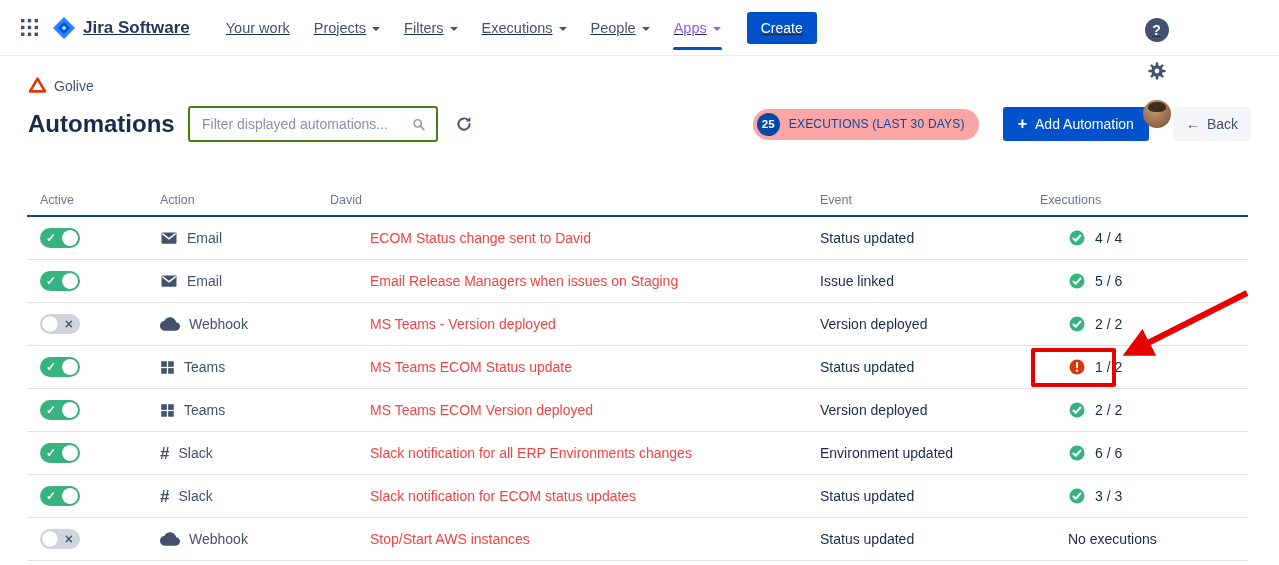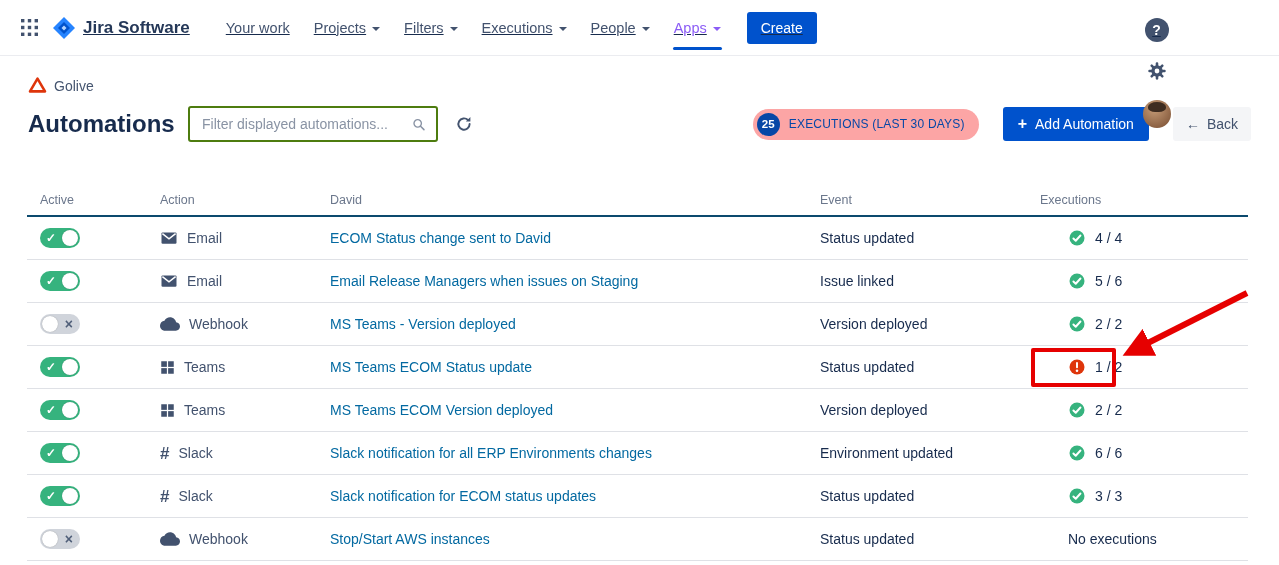--- a/index.html
+++ b/index.html
@@ -44,21 +44,21 @@
   .add-btn { display:flex; align-items:center; gap:8px; background:#0052CC; color:#fff; border:none; border-radius:3px; padding:9px 15px; font-size:14px; font-weight:500; cursor:pointer; font-family:inherit; }
   .btn-plus { font-size:16px; font-weight:700; line-height:1; }
   .back-btn { display:flex; align-items:center; gap:7px; background:#F4F5F7; color:#42526E; border:none; border-radius:3px; padding:9px 13px; font-size:14px; font-weight:500; cursor:pointer; font-family:inherit; }
 
   
   .table { margin:44px 31px 0 27px; }
   .thead, .trow { display:grid; grid-template-columns:120px 170px 490px 220px 1fr; padding-left:13px; align-items:center; }
   .thead { height:27px; align-items:end; padding-bottom:8px; border-bottom:2px solid #0c4a6e; color:#6B778C; font-size:12.5px; }
   .trow { height:43px; border-bottom:1px solid #DFE1E6; }
   .cell-action { display:flex; align-items:center; gap:9px; font-size:14px; color:#42526E; }
-  .cell-name a { color:#0369a1; font-size:14px; text-decoration:none; cursor:pointer; }
+  .cell-name a { color:#ef4444; font-size:14px; text-decoration:none; cursor:pointer;margin-left:40px; }
   .cell-event { font-size:14px; color:#172B4D; }
   .cell-exec { display:flex; align-items:center; gap:9px; font-size:14px; color:#172B4D;margin-left:28px; }
   .slack-hash { font-weight:700; color:#42526E; font-size:17px; line-height:1; }
 
   
   .toggle { position:relative; width:40px; height:20px; border-radius:11px; cursor:pointer; }
   .toggle.on { background:#36B37E; }
   .toggle.off { background:#D0D4DB; }
   .toggle .knob { position:absolute; top:2px; width:16px; height:16px; border-radius:50%; background:#fff; box-shadow:0 0 1px rgba(0,0,0,.35); }
   .toggle.on .knob { right:2px; }

